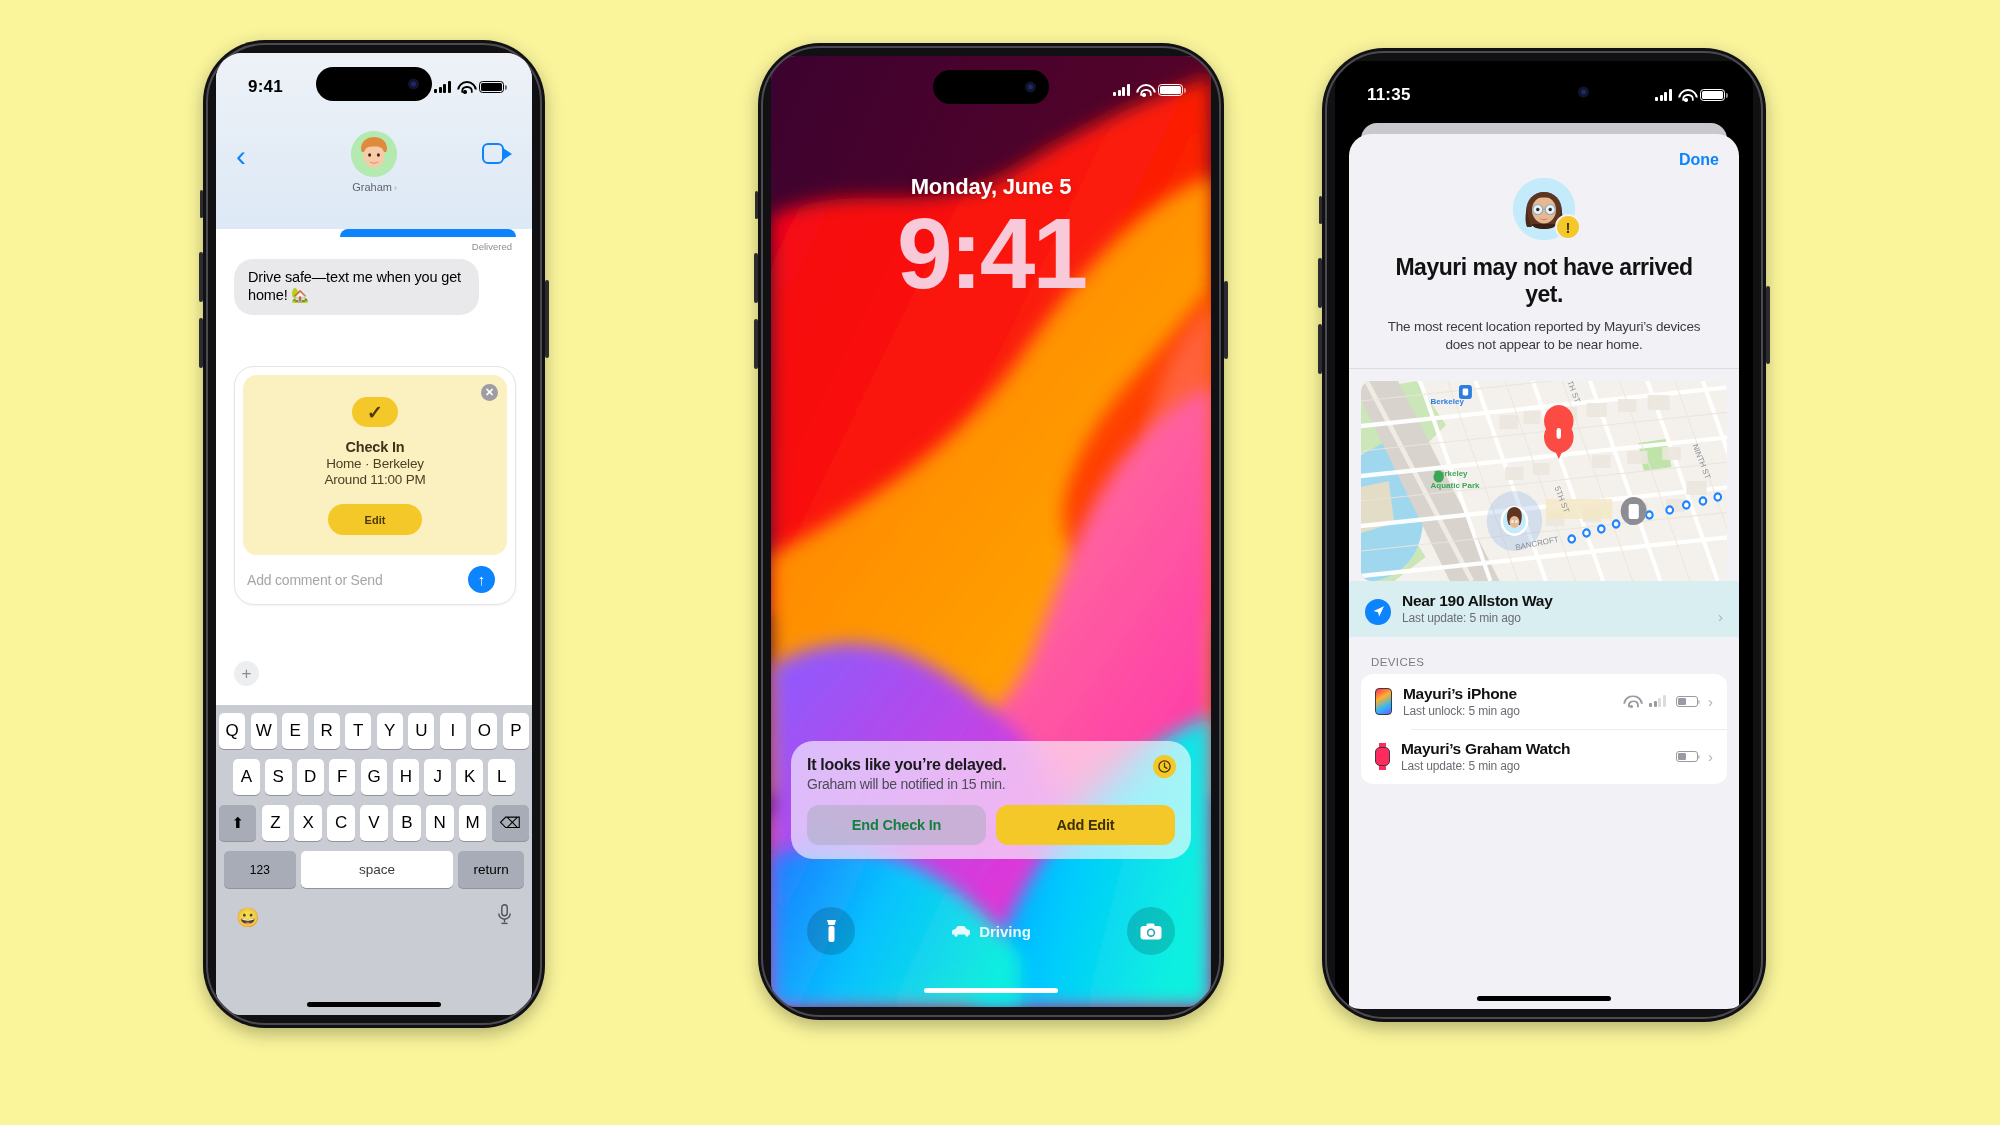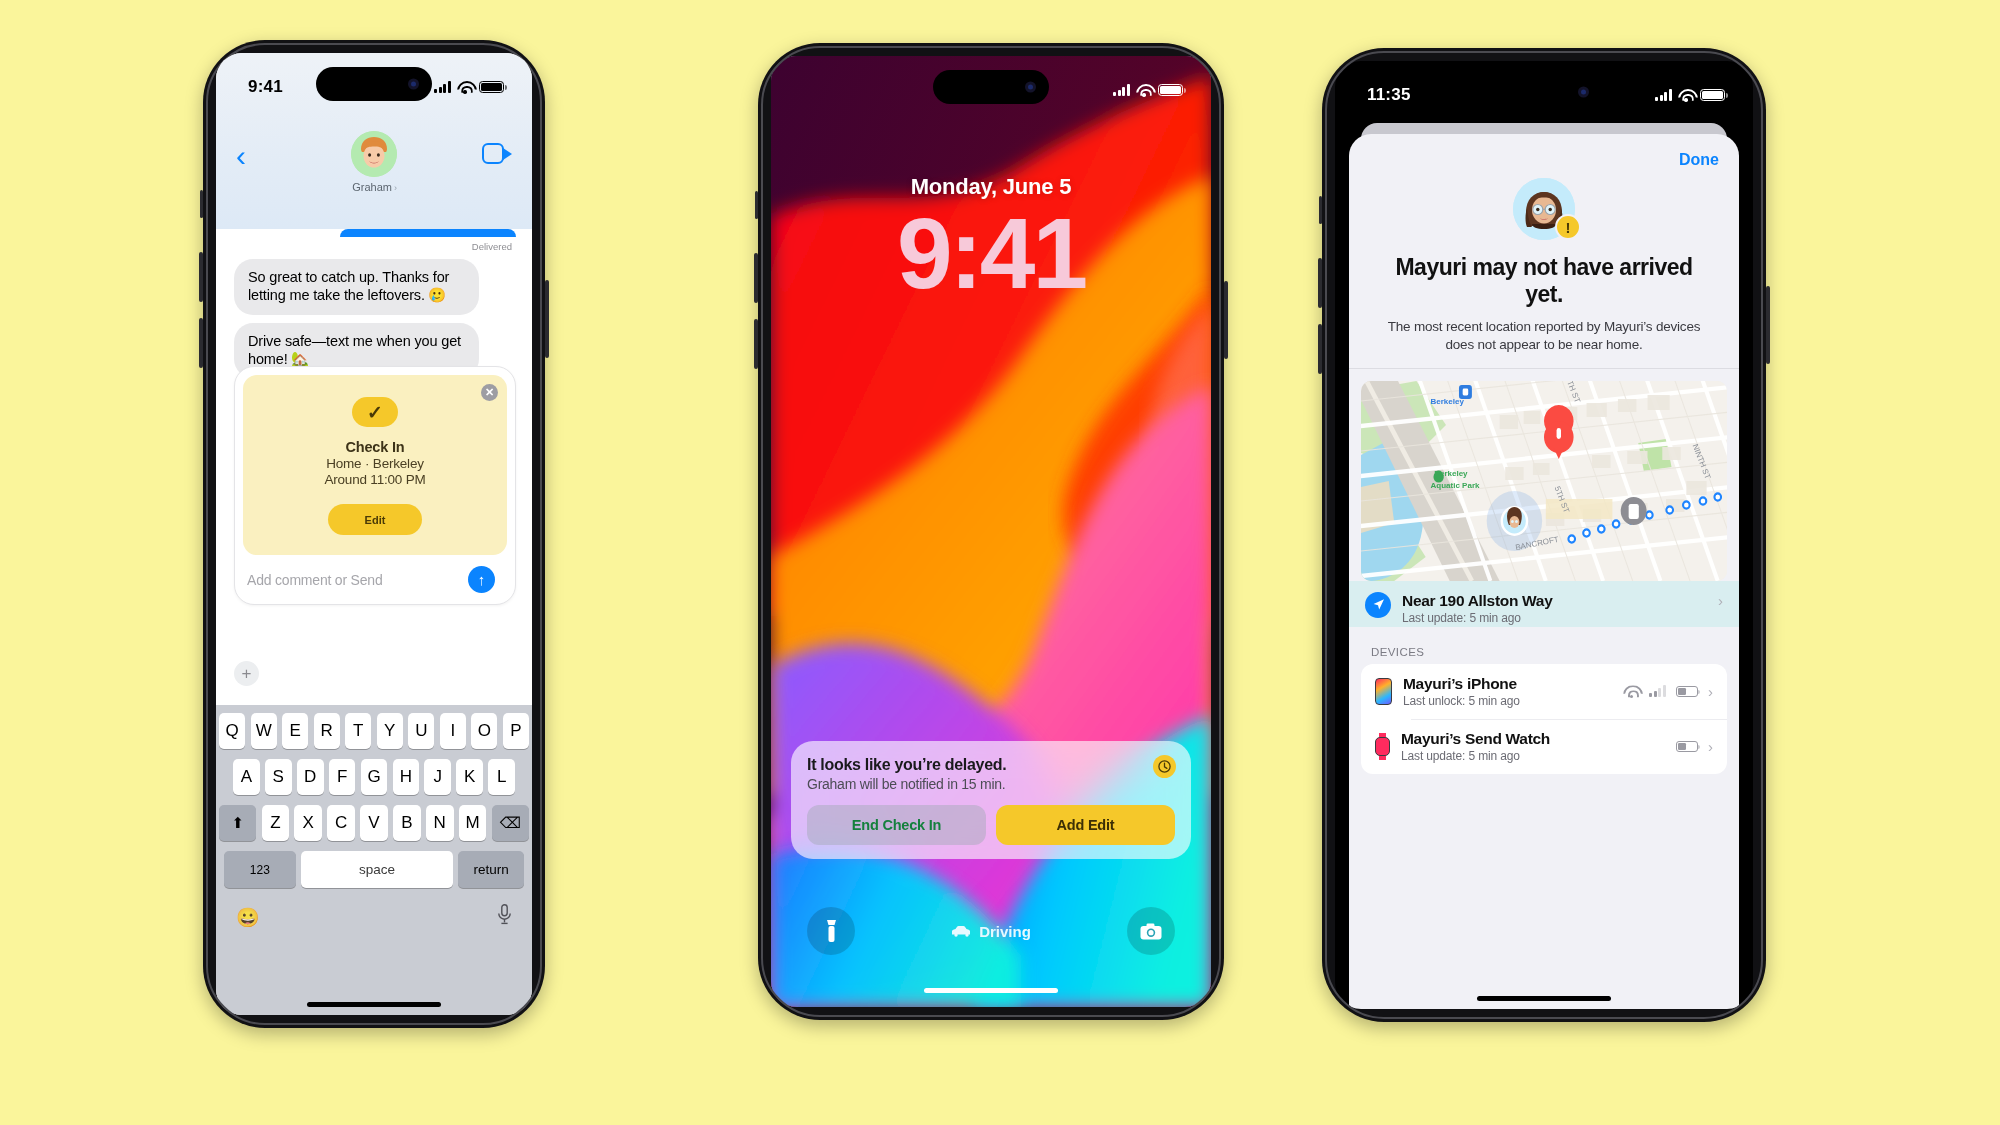--- a/index.html
+++ b/index.html
@@ -192,22 +192,22 @@
   .warn-badge { position:absolute; right:-6px; bottom:0px; width:26px;height:26px;border-radius:50%;
     background:#F5C82A; color:#4a3a06; font-size:15px; font-weight:bold;
     display:flex;align-items:center;justify-content:center; border:2px solid #f1f1f6;}
   .sheet-title { margin-top:14px; text-align:center; font-size:23px; font-weight:bold;
     color:#111; line-height:1.18; letter-spacing:-.5px; padding:0 34px; }
   .sheet-desc { margin-top:10px; text-align:center; font-size:13.5px; color:#3a3a40;
     line-height:1.32; padding:0 26px; letter-spacing:-.2px; }
   .sheet-rule { height:1px; background:#dcdce2; margin:14px 0 0; }
   .map { position:relative; height:200px; margin:12px 12px 0; border-radius:10px; overflow:hidden; background:#f2efe9; }
   .map-label { position:absolute; font-size:8px; color:#8a8f97; white-space:nowrap; }
-  .loc-row { position:relative; display:flex; align-items:flex-start; gap:11px;
-    background:#d9eef0; padding:11px 16px 2px; }
+  .loc-row { position:relative; display:flex; align-items:flex-end; gap:11px;
+    background:#d9eef0; padding:11px 16px 12px; }
   .loc-icon { width:26px;height:26px;border-radius:50%;background:#0b84fe;color:#fff;
     display:flex;align-items:center;justify-content:center;font-size:12px; flex:0 0 auto;}
   .loc-title { font-size:15.5px; font-weight:600; color:#111; letter-spacing:-.3px; }
   .loc-sub { font-size:12px; color:#6c6c74; margin-top:1px; letter-spacing:-.15px;}
   .chev-r { margin-left:auto; color:#b0b0b8; font-size:15px; font-weight:300; }
   .devices-hdr { font-size:11.5px; color:#7b7b84; letter-spacing:.4px; padding:19px 0 6px 22px; }
   .devices { background:#fff; border-radius:12px; margin:0 12px; overflow:hidden; }
   .dev-row { display:flex; align-items:center; gap:11px; padding:11px 14px 11px 14px; position:relative; }
   .dev-row + .dev-row::before { content:""; position:absolute; left:50px; right:0; top:0; height:1px; background:#ececf0; }
   .dev-title { font-size:15.5px; font-weight:600; color:#111; letter-spacing:-.3px; }
@@ -275,21 +275,20 @@
         </div>
         <div class="contact-name"><span>Graham</span><span class="chev">›</span></div>
       </div>
     </div>
 
     <div class="msg-body">
       <div class="outgoing-peek"></div>
       <div class="delivered">Delivered</div>
 
       <div class="bubbles">
-        <div class="bubble">So great to catch up. Thanks for letting me take the leftovers. 🥲</div>
         <div class="bubble">Drive safe—text me when you get home! 🏡</div>
       </div>
 
       <div class="checkin-card">
         <div class="checkin-inner">
           <div class="ci-close">✕</div>
           <div class="ci-check">✓</div>
           <div class="ci-title">Check In</div>
           <div class="ci-sub">Home · Berkeley</div>
           <div class="ci-sub">Around 11:00 PM</div>
@@ -672,21 +671,21 @@
               </span>
             <span class="batt-sm">
                 <i></i>
               </span>
             <span class="chev-r">›</span>
           </div>
         </div>
         <div class="dev-row">
           <div class="watch-ic"></div>
           <div>
-            <div class="dev-title">Mayuri’s Send Watch</div>
+            <div class="dev-title">Mayuri’s Graham Watch</div>
             <div class="dev-sub">Last update: 5 min ago</div>
           </div>
           <div class="dev-right">
             <span class="batt-sm">
                 <i></i>
               </span>
             <span class="chev-r">›</span>
           </div>
         </div>
       </div>

